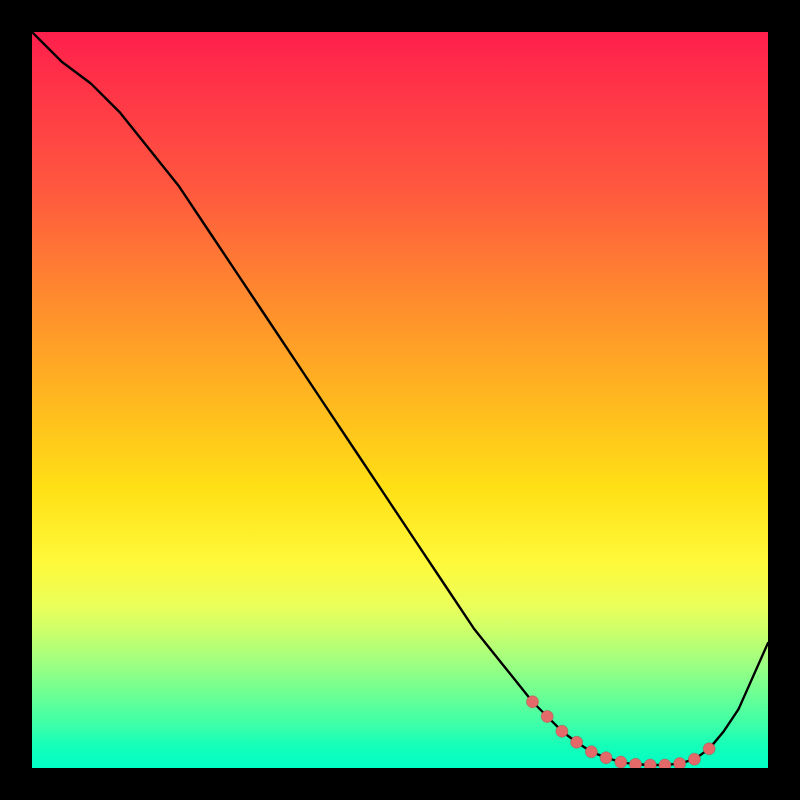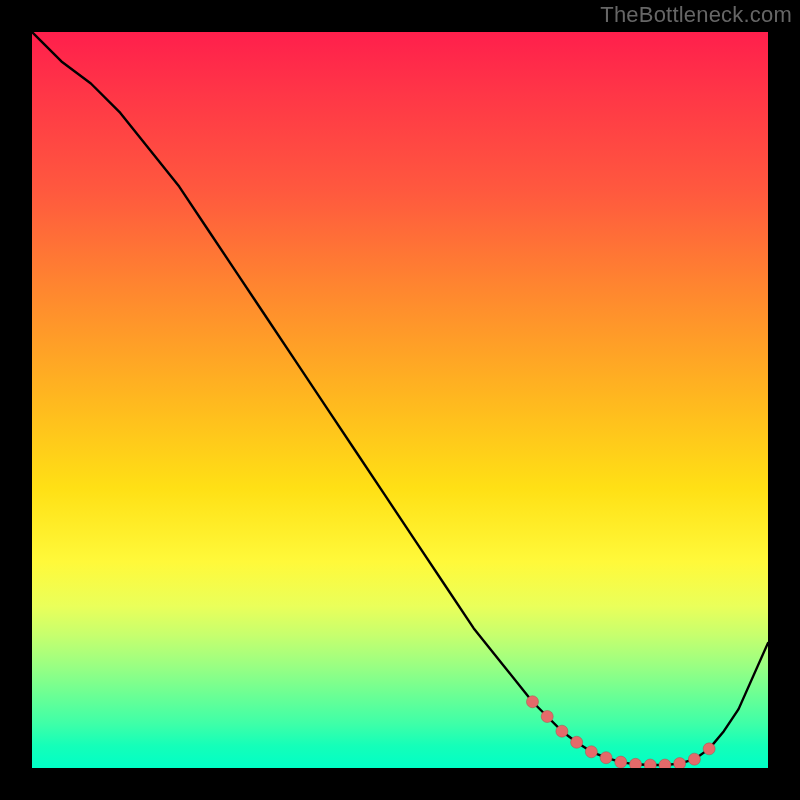--- a/index.html
+++ b/index.html
@@ -62,21 +62,20 @@
     inset: 0;
     width: 100%;
     height: 100%;
     z-index: 10;
   }
 </style>
 </head>
 <body>
 
 <div class="frame">
-  <div class="watermark">TheBottleneck.com</div>
 
   <div class="plot-area">
     <div class="gradient-bg"></div>
     <svg class="curve" viewBox="0 0 736 736" preserveAspectRatio="none">
       <path id="curve-path" fill="none" stroke="#000" stroke-width="2.4" stroke-linejoin="round" stroke-linecap="round" d="M0.00 0.00 L29.44 29.44 L58.88 51.52 L88.32 80.96 L117.76 117.76 L147.20 154.56 L176.64 198.72 L206.08 242.88 L235.52 287.04 L264.96 331.20 L294.40 375.36 L323.84 419.52 L353.28 463.68 L382.72 507.84 L412.16 552.00 L441.60 596.16 L471.04 632.96 L500.48 669.76 L515.20 684.48 L529.92 699.20 L544.64 710.24 L559.36 719.81 L574.08 725.70 L588.80 730.11 L603.52 732.32 L618.24 733.06 L632.96 733.06 L647.68 731.58 L662.40 727.17 L677.12 716.86 L691.84 699.20 L706.56 677.12 L736.00 610.88"></path>
       <g id="markers-group">
           <circle cx="500.48" cy="669.76" r="6" fill="#e46a6a" stroke="#b24a4a" stroke-width="0.5"></circle>
           <circle cx="515.20" cy="684.48" r="6" fill="#e46a6a" stroke="#b24a4a" stroke-width="0.5"></circle>
           <circle cx="529.92" cy="699.20" r="6" fill="#e46a6a" stroke="#b24a4a" stroke-width="0.5"></circle>
           <circle cx="544.64" cy="710.24" r="6" fill="#e46a6a" stroke="#b24a4a" stroke-width="0.5"></circle>

